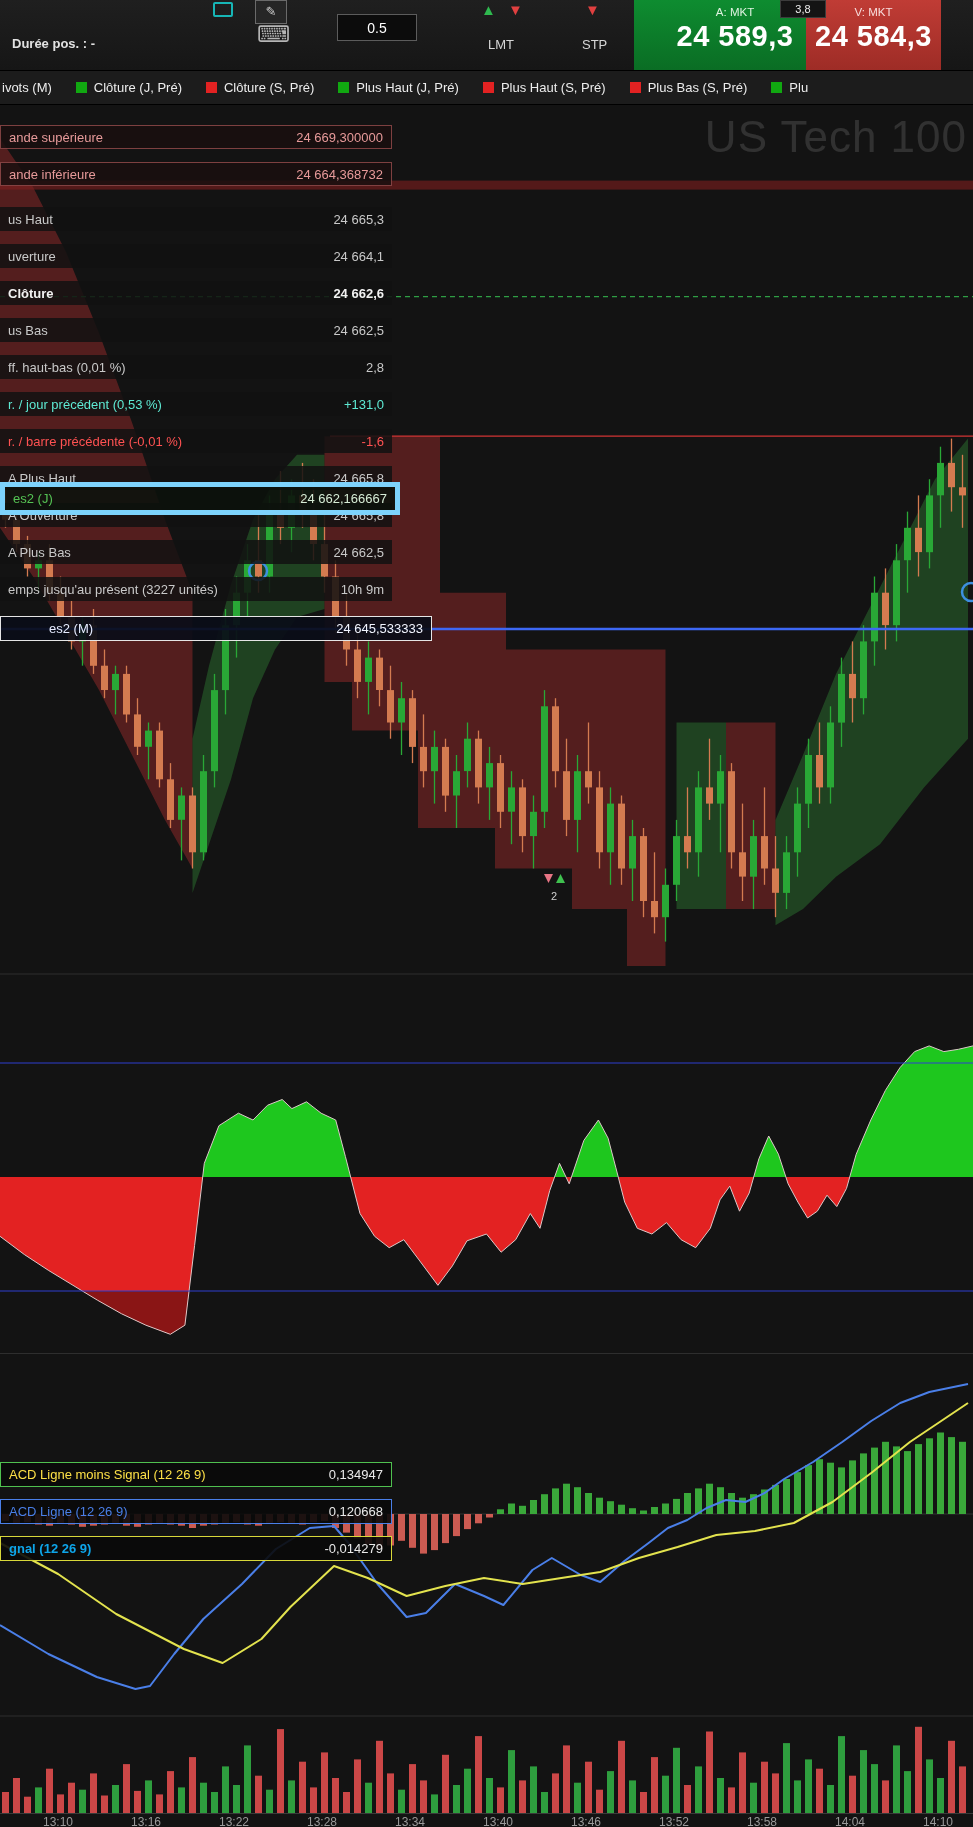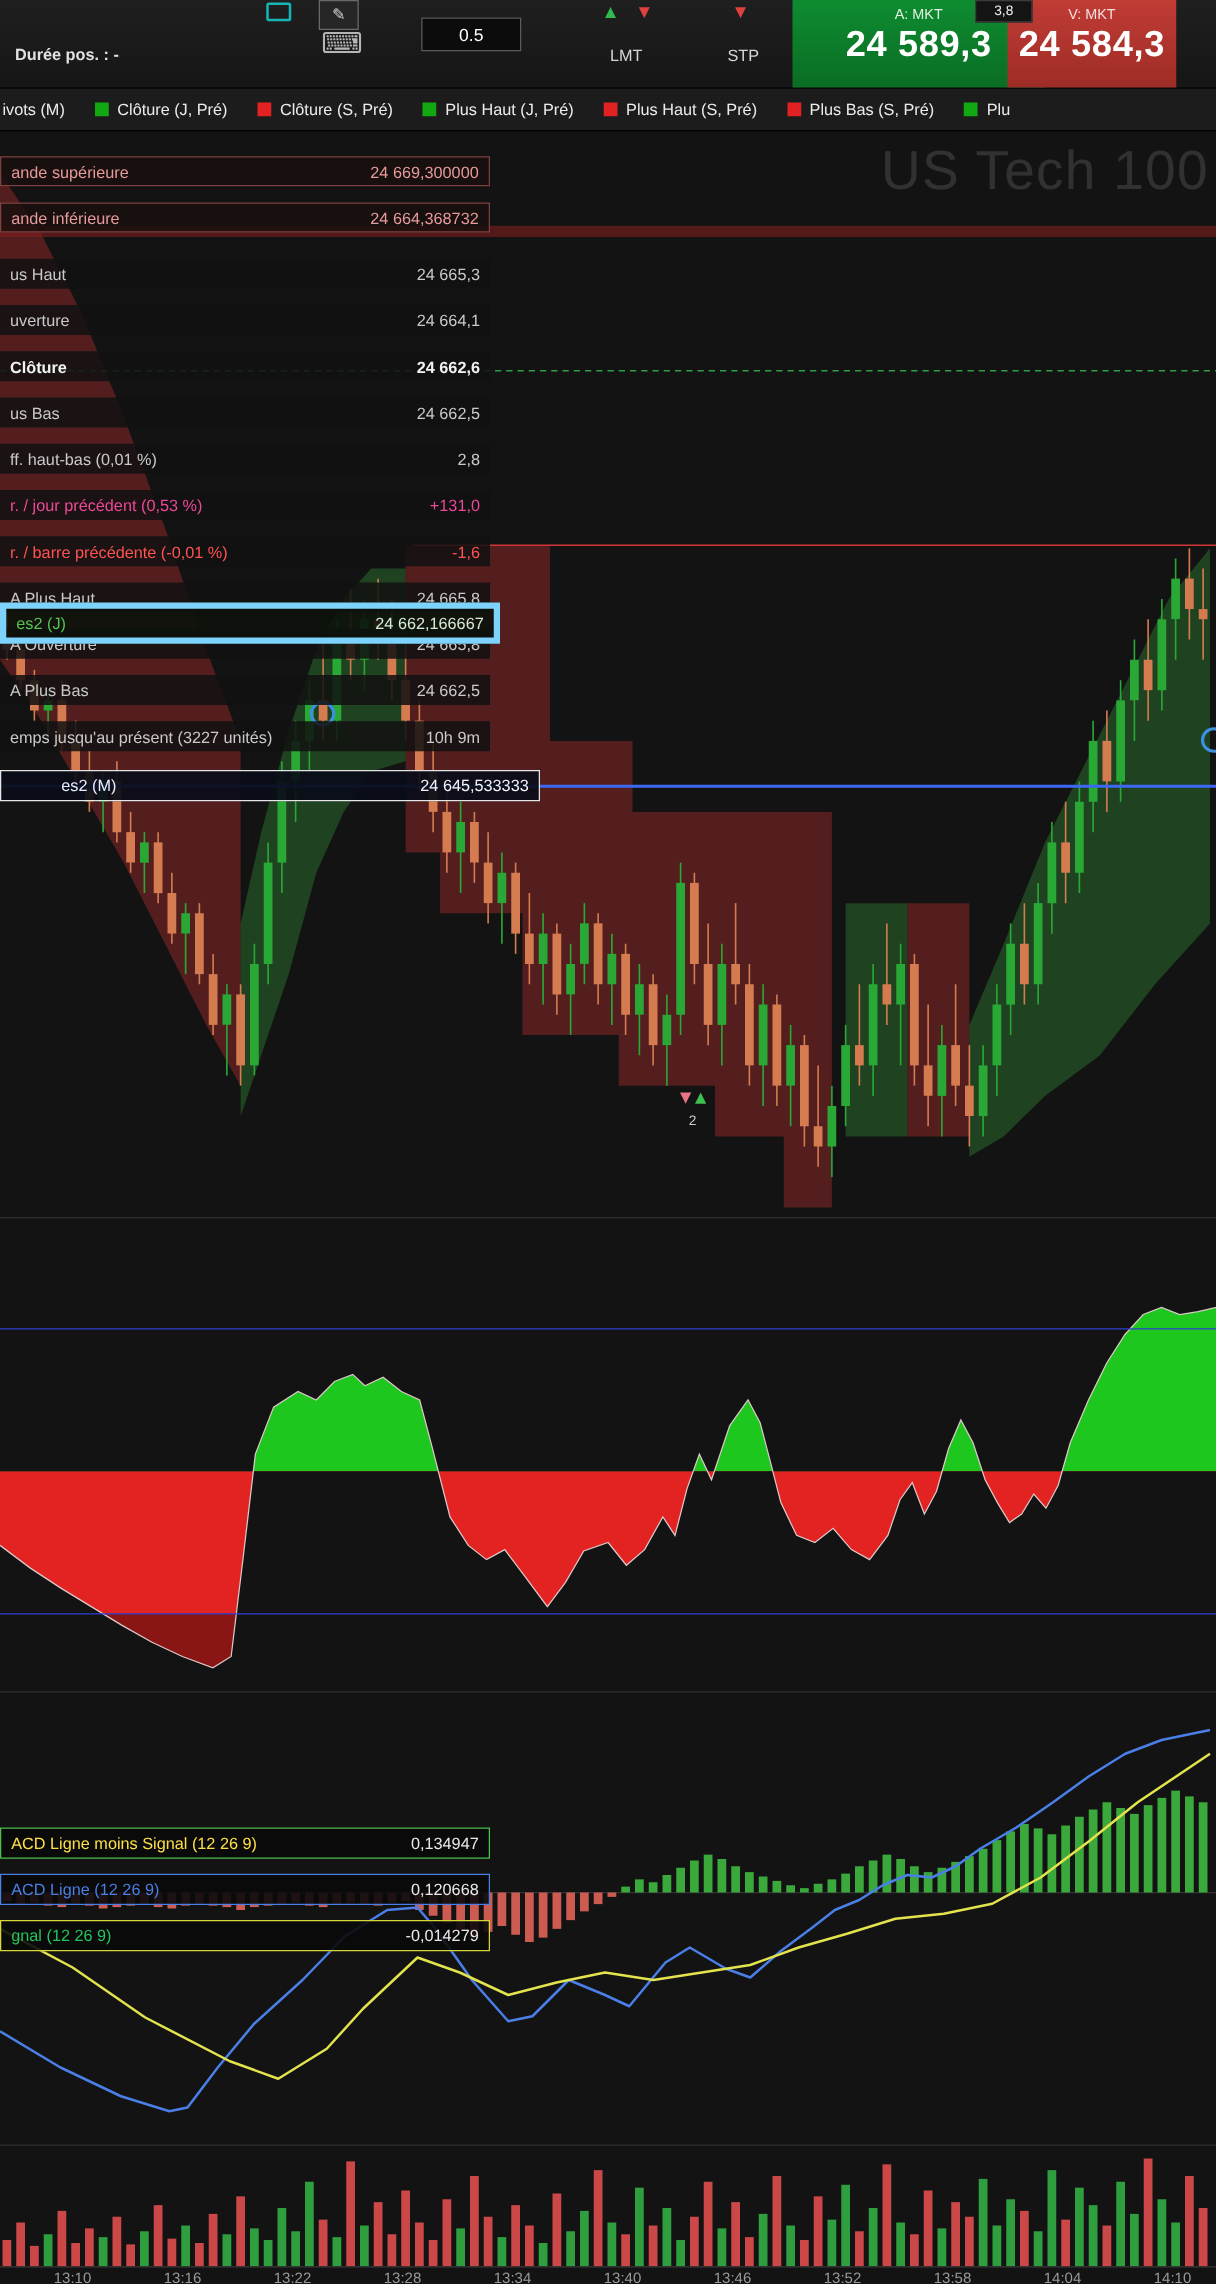--- a/index.html
+++ b/index.html
@@ -35,21 +35,21 @@
           color:#ececec;white-space:nowrap;overflow:hidden;z-index:10;}
   .leg-item{display:flex;align-items:center;gap:7px;}
   .leg-sq{width:11px;height:11px;display:inline-block;}
   
   .panel{position:absolute;left:0;top:112px;width:392px;z-index:5;font-size:13px;}
   .row{display:flex;justify-content:space-between;align-items:center;height:24px;padding:0 8px;
        background:rgba(17,17,17,0.86);color:#c9c9c9;margin-top:13px;}
   .band{height:22px;border:1px solid rgba(210,105,105,0.55);background:rgba(26,15,15,0.85);
         color:#e79a9a;margin-bottom:2px;}
   .bold{font-weight:bold;color:#f2f2f2;}
-  .green{color:#ec4899;}
+  .green{color:#5eead4;}
   .red{color:#ff5252;gap:32px;}
   .esbox{position:absolute;left:0;width:374px;height:23px;display:flex;justify-content:space-between;
          align-items:center;padding:0 8px;z-index:5;font-size:13px;}
   #es2j{top:482px;border:5px solid #7dd3fc;background:rgba(12,18,12,0.9);}
   #es2j .es-label{color:#54c354;} #es2j .es-value{color:#d6ecd6;}
   #es2m{top:616px;border:1px solid #e5e5e5;background:rgba(10,13,24,0.93);padding-left:48px;}
   #es2m .es-label{color:#e6ecff;} #es2m .es-value{color:#f2f5ff;}
   
   .indbox{position:absolute;left:0;width:374px;height:23px;display:flex;justify-content:space-between;
           align-items:center;padding:0 8px;background:rgba(10,10,10,0.9);z-index:5;font-size:13px;
@@ -526,21 +526,21 @@
 <div id="macd-boxes">
     <div class="indbox" style="top: 1462px; border-color: rgb(79, 192, 79);">
       <span style="color: #fde047;">ACD Ligne moins Signal (12 26 9)</span>
       <span class="iv">0,134947</span>
     </div>
     <div class="indbox" style="top: 1499px; border-color: rgb(74, 127, 232);">
       <span style="color: rgb(74, 127, 232);">ACD Ligne (12 26 9)</span>
       <span class="iv">0,120668</span>
     </div>
     <div class="indbox" style="top: 1536px; border-color: rgb(216, 216, 58);">
-      <span style="color: #22c55e;">gnal (12 26 9)</span>
+      <span style="color: #0ea5e9; font-weight: bold;">gnal (12 26 9)</span>
       <span class="iv">-0,014279</span>
     </div>
   </div>
 
 <div class="time-axis">
     <span class="tlabel" style="left: 58px;">13:10</span>
     <span class="tlabel" style="left: 146px;">13:16</span>
     <span class="tlabel" style="left: 234px;">13:22</span>
     <span class="tlabel" style="left: 322px;">13:28</span>
     <span class="tlabel" style="left: 410px;">13:34</span>

